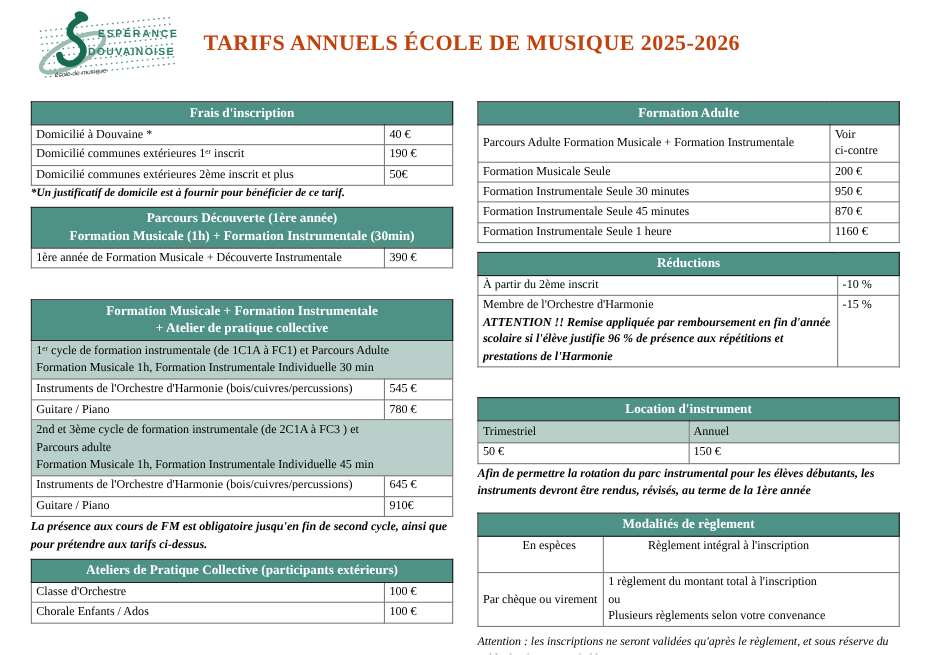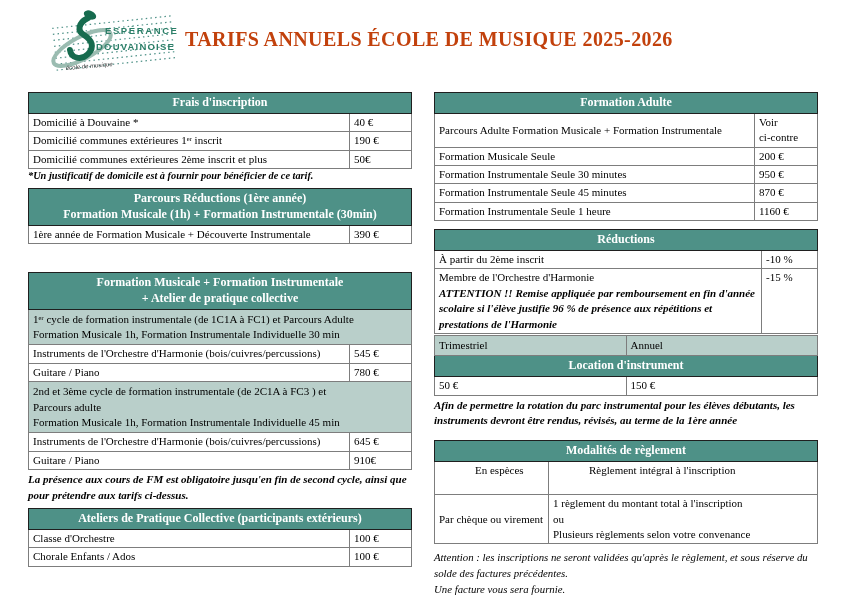--- a/index.html
+++ b/index.html
@@ -1,20 +1,20 @@
 <!DOCTYPE html>
 <html><head>
 <meta charset="utf-8">
 <style>
   html,body{margin:0;padding:0;background:#fff;}
   #page{position:relative;width:842px;height:595px;background:#fff;
         font-family:"Liberation Serif","DejaVu Serif",serif;color:#000;overflow:hidden;}
 
   
-  #logo{position:absolute;left:44px;top:6px;width:140px;height:72px;}
+  #logo{position:absolute;left:28px;top:6px;width:140px;height:72px;}
   #page-title{position:absolute;left:185px;top:28px;font-size:20px;font-weight:bold;
               color:#c2410c;letter-spacing:.4px;white-space:nowrap;}
 
   
   .col{position:absolute;top:92px;width:384px;}
   #col-left{left:28px;}
   #col-right{left:434px;}
 
   
   table{border-collapse:collapse;width:100%;table-layout:fixed;}
@@ -27,21 +27,21 @@
   td.sub{background:#b9cfca;white-space:pre-line;padding:2px 4px;}
   .pre{white-space:pre-line;}
   .vtop{vertical-align:top;}
 
   .note{font-weight:bold;font-style:italic;font-size:11px;line-height:1.4;margin:2px 0 5px 0;}
   .footnote{font-weight:bold;font-style:italic;font-size:10.3px;margin:1px 0 7px 0;}
   .att-inline{font-weight:bold;font-style:italic;display:block;}
   .attention-note{font-style:italic;font-size:10.8px;line-height:1.45;margin-top:6px;white-space:pre-line;}
 
   .mb28{margin-bottom:28px;} .mb8{margin-bottom:8px;}
-  .mb9{margin-bottom:1px;} .mb12{margin-bottom:12px;}
+  .mb9{margin-bottom:27px;} .mb12{margin-bottom:12px;}
 
   .h32 td{height:30px;padding-left:40px;}
 </style>
 </head>
 <body>
 
 <div id="page">
 
   <div id="logo">
     <svg width="140" height="72" viewBox="0 0 140 72">
@@ -95,21 +95,21 @@
       </table>
     <div class="footnote">*Un justificatif de domicile est à fournir pour bénéficier de ce tarif.</div>
 
     <table class="mb28">
       <colgroup>
           <col>
           <col style="width:62px">
         </colgroup>
       <tbody>
           <tr>
-            <td colspan="2" class="thead">Parcours Réductions (1ère année)
+            <td colspan="2" class="thead">Parcours Découverte (1ère année)
 Formation Musicale (1h) + Formation Instrumentale (30min)</td>
           </tr>
       <tr>
         <td>1ère année de Formation Musicale + Découverte Instrumentale</td>
         <td class="val">390 €</td>
       </tr>
     </tbody>
       </table>
 
     <table>
@@ -230,26 +230,26 @@
     </tbody>
       </table>
 
     <table>
       <colgroup>
           <col style="width:50%">
           <col style="width:50%">
         </colgroup>
       <tbody>
           <tr>
+            <td colspan="2" class="thead">Location d'instrument</td>
+          </tr>
+      <tr>
         <td class="sub val">Trimestriel</td>
         <td class="sub val">Annuel</td>
       </tr>
-      <tr>
-            <td colspan="2" class="thead">Location d'instrument</td>
-          </tr>
       <tr>
         <td class="val">50 €</td>
         <td class="val">150 €</td>
       </tr>
     </tbody>
       </table>
     <div class="note mb12">Afin de permettre la rotation du parc instrumental pour les élèves débutants, les instruments devront être rendus, révisés, au terme de la 1ère année</div>
 
     <table>
       <colgroup>

